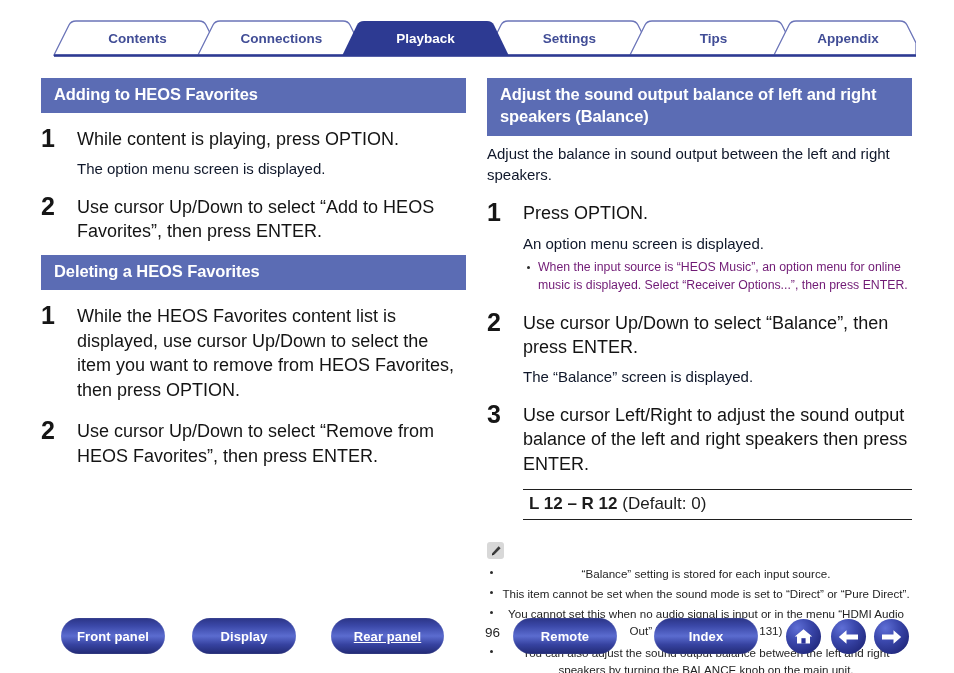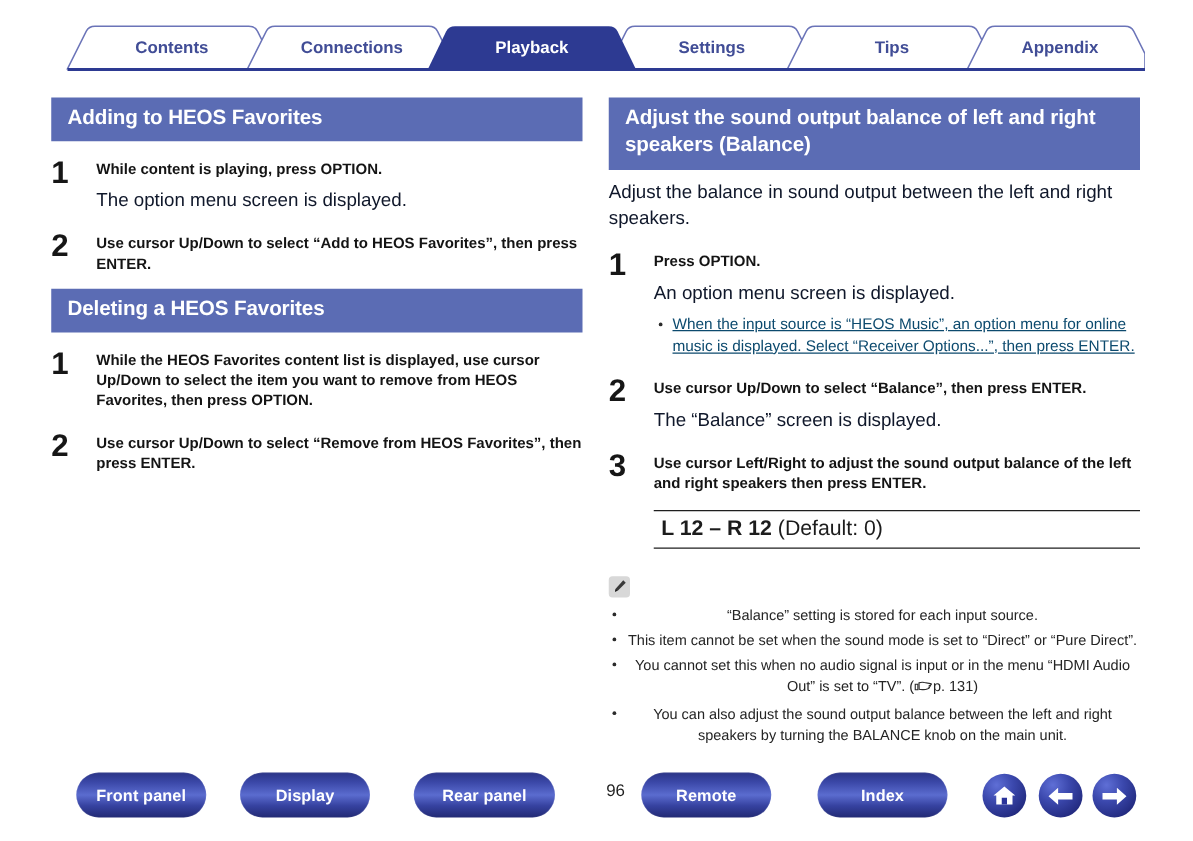--- a/index.html
+++ b/index.html
@@ -71,45 +71,44 @@
     flex: 0 0 36px;
     font-size: 25px;
     font-weight: bold;
     line-height: 0.82;
     color: #161616;
     padding-top: 1px;
     font-family: "Liberation Sans", sans-serif;
   }
   .step-body { flex: 1 1 auto; }
   .step-title {
-    font-size: 12px;
-    font-weight: bold;
+    font-size: 18px;
+    font-weight: normal;
     line-height: 1.36;
     color: #141414;
   }
   .step-desc {
     font-size: 15px;
     line-height: 1.42;
     color: #0f172a;
     margin-top: 7px;
   }
 
   
   ul.bullets {
     list-style: none;
     margin-top: 5px;
   }
   ul.bullets li {
     position: relative;
     padding-left: 15px;
     font-size: 12.3px;
     line-height: 1.45;
-    color: #0c4a6e;
+    color: #701a75;
     margin-bottom: 1px;
-    text-decoration: underline;
   }
   ul.bullets li::before {
     content: "";
     position: absolute;
     left: 4px;
     top: 7px;
     width: 3px;
     height: 3px;
     background: #2b2b2b;
     border-radius: 50%;
@@ -178,21 +177,21 @@
     font-weight: bold;
     display: flex;
     align-items: center;
     justify-content: center;
     background: linear-gradient(180deg, #2b3486 0%, #3b48a8 22%, #5b6ccf 50%, #3642a0 74%, #222a74 100%);
     box-shadow: inset 0 0 0 0.5px rgba(255,255,255,0.12);
     letter-spacing: 0.1px;
   }
   #pill-front  { left: 61px;  width: 104px; }
   #pill-display{ left: 192px; width: 104px; }
-  #pill-rear   { left: 331px; width: 113px; }
+  #pill-rear   { left: 331px; width: 113px; text-decoration: underline; }
   #pill-remote { left: 513px; width: 104px; }
   #pill-index  { left: 654px; width: 104px; }
 
   #page-num {
     position: absolute;
     left: 456px;
     top: 7px;
     width: 44px;
     text-align: right;
     font-size: 13.5px;

